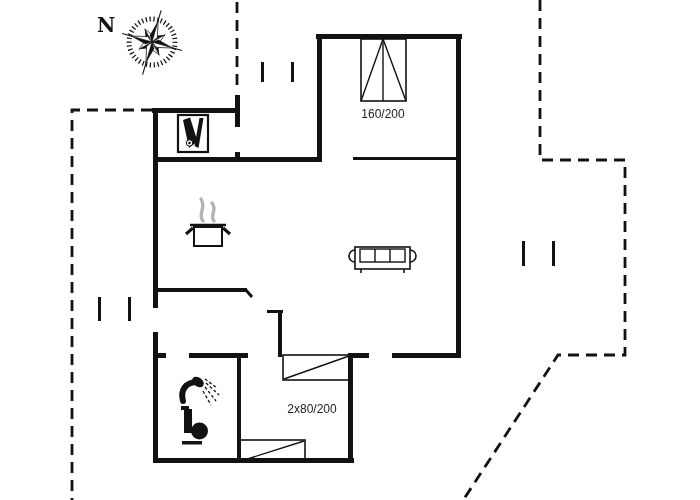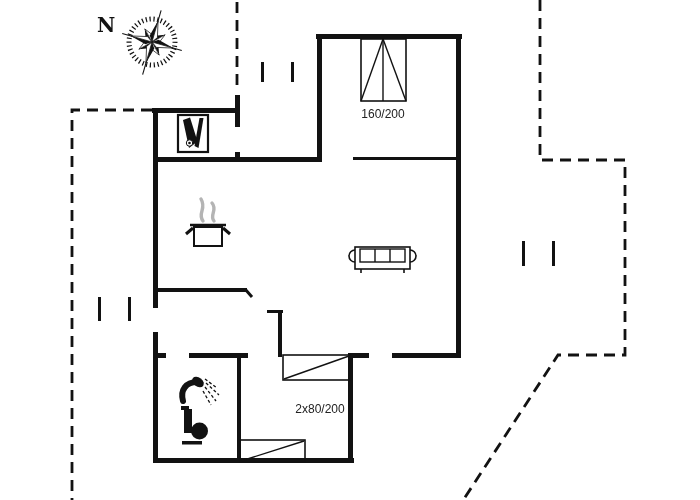--- a/index.html
+++ b/index.html
@@ -146,14 +146,14 @@
     <polygon class="wh" stroke-width="0.7" points="174,42 157.7,46 152,42"></polygon>
     <polygon class="fl" points="152,64 156,47.7 152,42"></polygon>
     <polygon class="wh" stroke-width="0.7" points="152,64 148,47.7 152,42"></polygon>
     <polygon class="fl" points="130,42 146.3,46 152,42"></polygon>
     <polygon class="wh" stroke-width="0.7" points="130,42 146.3,38 152,42"></polygon>
   </g>
 </svg>
 
   <div class="north" style="left:97px;top:13px">N</div>
   <div class="lbl" style="left:343px;top:107px;width:80px">160/200</div>
-  <div class="lbl" style="left:270px;top:402px;width:100px">2x80/200</div>
+  <div class="lbl" style="left:262px;top:402px;width:100px">2x80/200</div>
 </div>
 
 </body></html>

